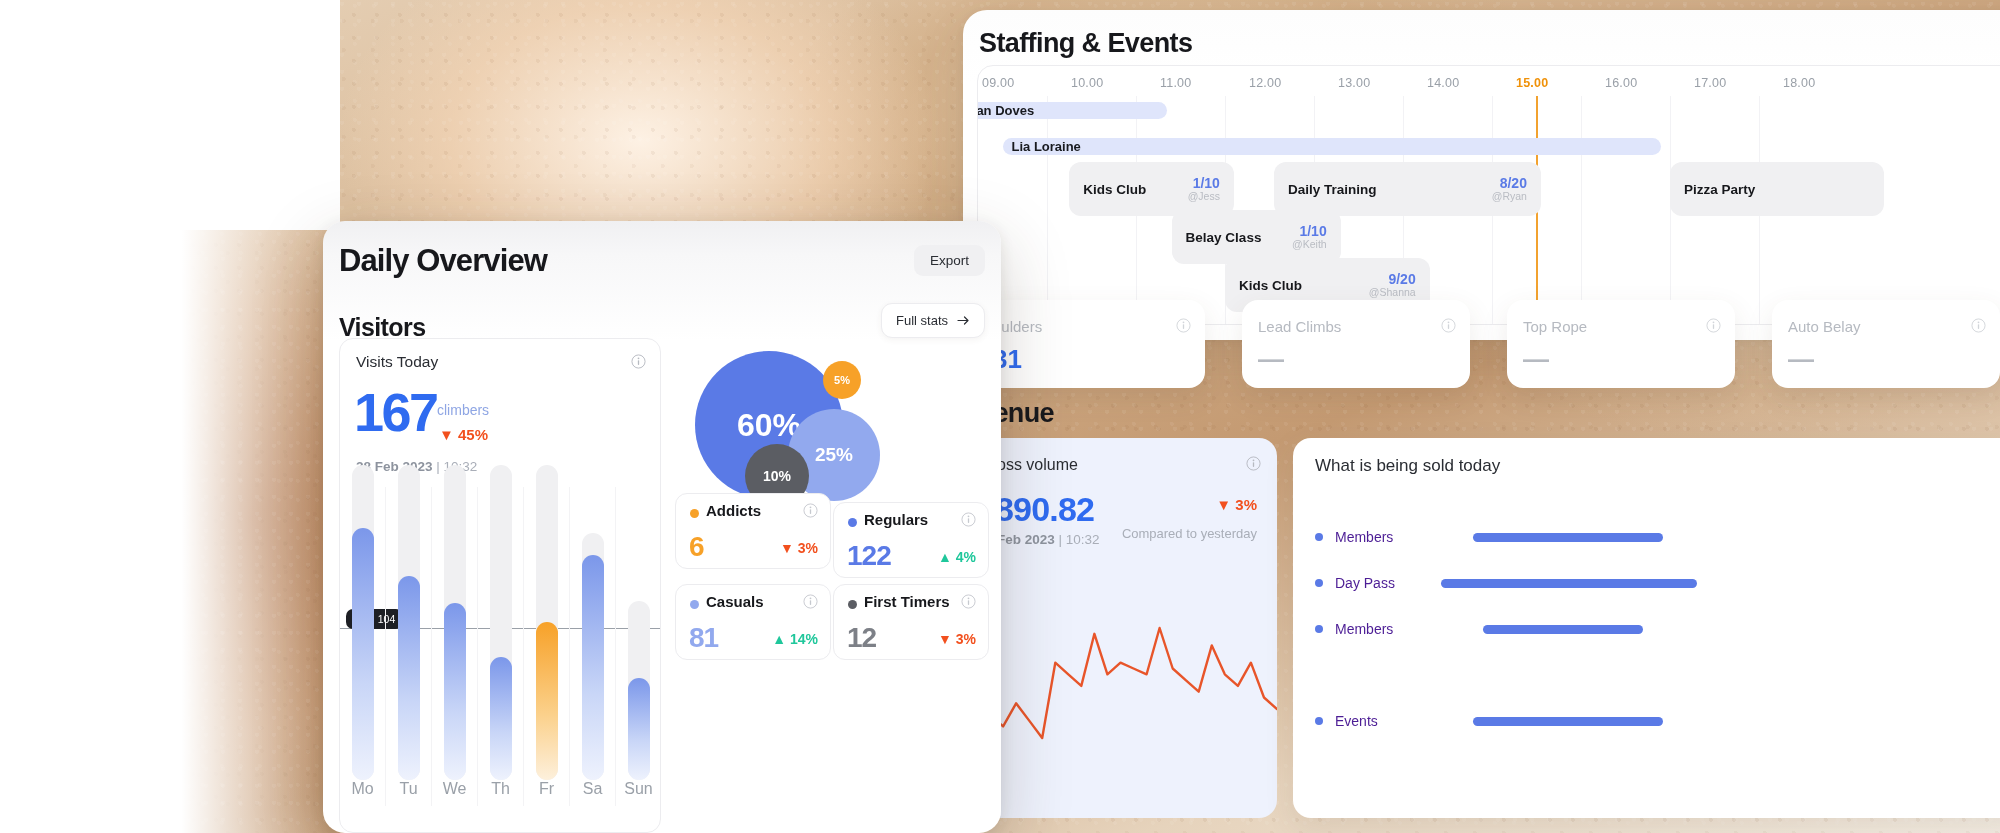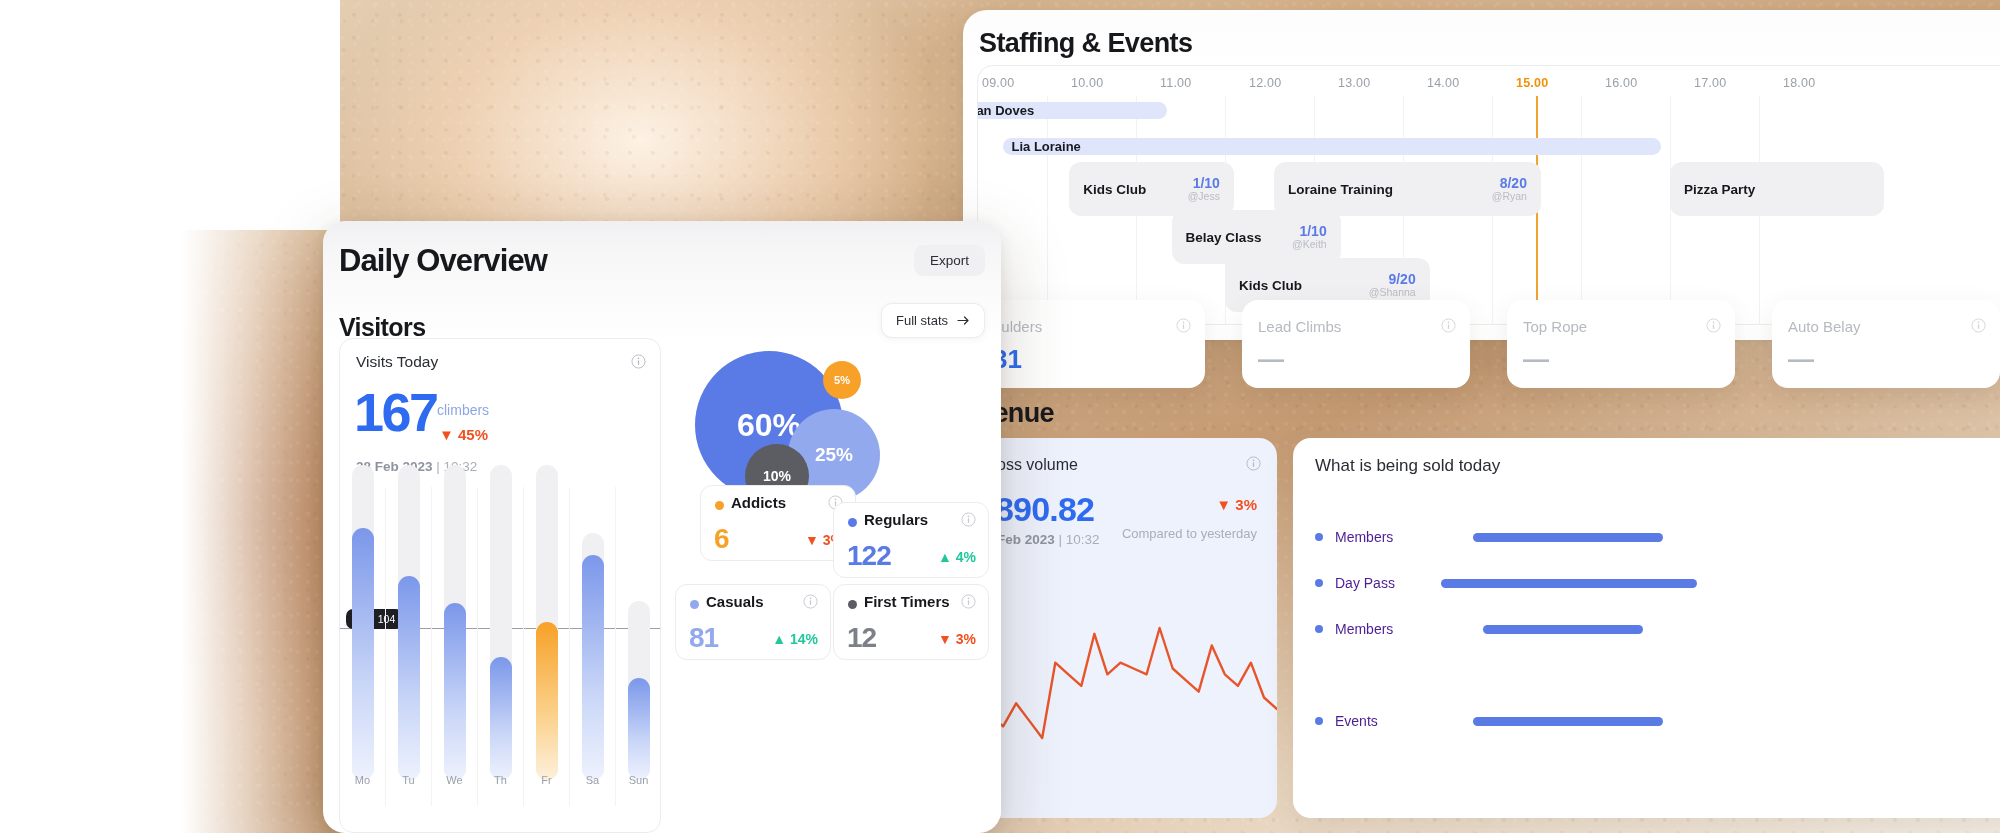--- a/index.html
+++ b/index.html
@@ -189,22 +189,22 @@
     bottom: 0; width: 22px; border-radius: 11px;
     background: #f0f0f2;
   }
   .bar-fill {
     position: absolute; left: 50%; transform: translateX(-50%);
     bottom: 0; width: 22px; border-radius: 11px;
   }
   .bar-fill.blue  { background: linear-gradient(180deg,#7b97ea 0%, #c9d6f7 62%, #eef2fd 100%); }
   .bar-fill.amber { background: linear-gradient(180deg,#f7a128 0%, #fbd08a 58%, #fdf0dc 100%); }
   .bar-label {
-    position: absolute; bottom: 20px; left: 50%; transform: translateX(-50%);
-    font-size: 11px; color: #9aa0a8;
+    position: absolute; bottom: 8px; left: 50%; transform: translateX(-50%);
+    font-size: 16px; color: #9aa0a8;
   }
   #avg-line { position: absolute; left: 0; right: 0; height: 1px; background: #9aa0a8; }
   #avg-chip {
     position: absolute; left: 6px; transform: translateY(-50%);
     background: #1d1f24; color: #fff; font-size: 10.5px;
     padding: 4px 8px; border-radius: 7px; white-space: nowrap;
   }
 
   
   #bubbles { position: absolute; left: 352px; top: 110px; width: 320px; height: 270px; }
@@ -271,21 +271,21 @@
         <span>Lia Loraine</span>
       </div>
       <div class="event-box" style="left: 91.25px; width: 164.65px; top: 96px;">
         <div class="event-name">Kids Club</div>
         <div class="event-right">
           <div class="event-count">1/10</div>
           <div class="event-who">@Jess</div>
         </div>
       </div>
       <div class="event-box" style="left: 295.95px; width: 267px; top: 96px;">
-        <div class="event-name">Loraine Training</div>
+        <div class="event-name">Daily Training</div>
         <div class="event-right">
           <div class="event-count">8/20</div>
           <div class="event-who">@Ryan</div>
         </div>
       </div>
       <div class="event-box" style="left: 692px; width: 213.6px; top: 96px;">
         <div class="event-name">Pizza Party</div>
       </div>
       <div class="event-box" style="left: 193.6px; width: 169.1px; top: 144px;">
         <div class="event-name">Belay Class</div>
@@ -473,21 +473,21 @@
         </div>
       </div>
   </div>
 
   <div id="bubbles">
     <div class="bubble" id="bubble-60">60%</div>
     <div class="bubble" id="bubble-25">25%</div>
     <div class="bubble" id="bubble-10">10%</div>
     <div class="bubble" id="bubble-5">5%</div>
   </div>
-<div class="seg-card" style="left: 352px; top: 264px; margin-left: 25px;">
+<div class="seg-card" style="left: 352px; top: 272px;">
       <span class="seg-dot" style="background:#f7a128"></span>
       <span class="seg-name">Addicts</span>
       <span class="seg-info">
         <svg class="info-icon" viewBox="0 0 16 16">
           <circle cx="8" cy="8" r="7" fill="none" stroke="#c6c9cf"></circle>
           <circle cx="8" cy="4.6" r=".95" fill="#c6c9cf"></circle>
           <rect x="7.3" y="6.6" width="1.4" height="5" rx=".6" fill="#c6c9cf"></rect>
         </svg>
       </span>
       <span class="seg-value" style="color:#f7a128">6</span>

